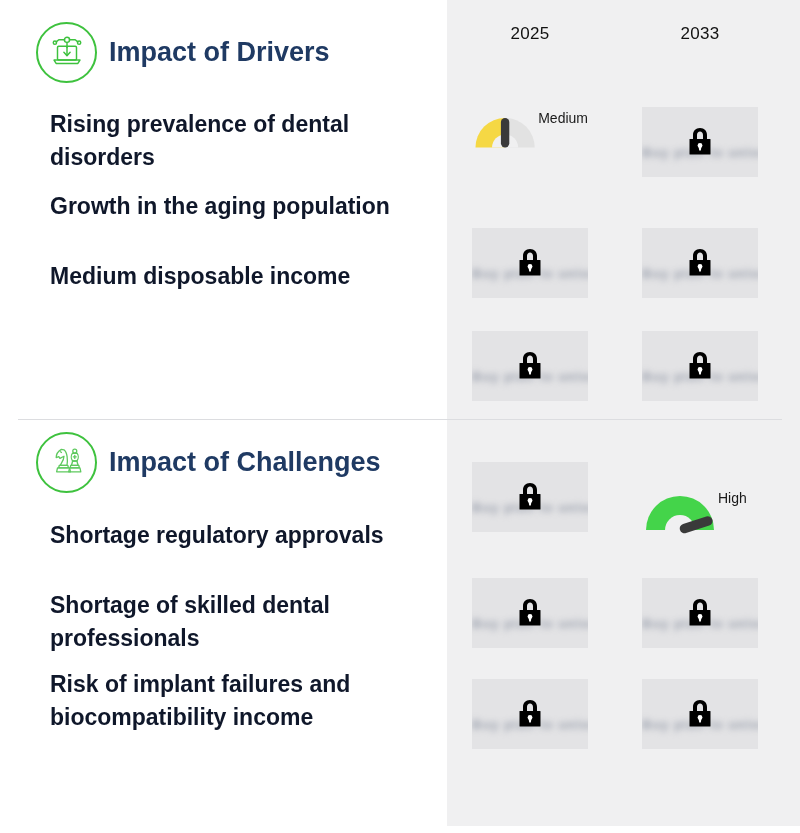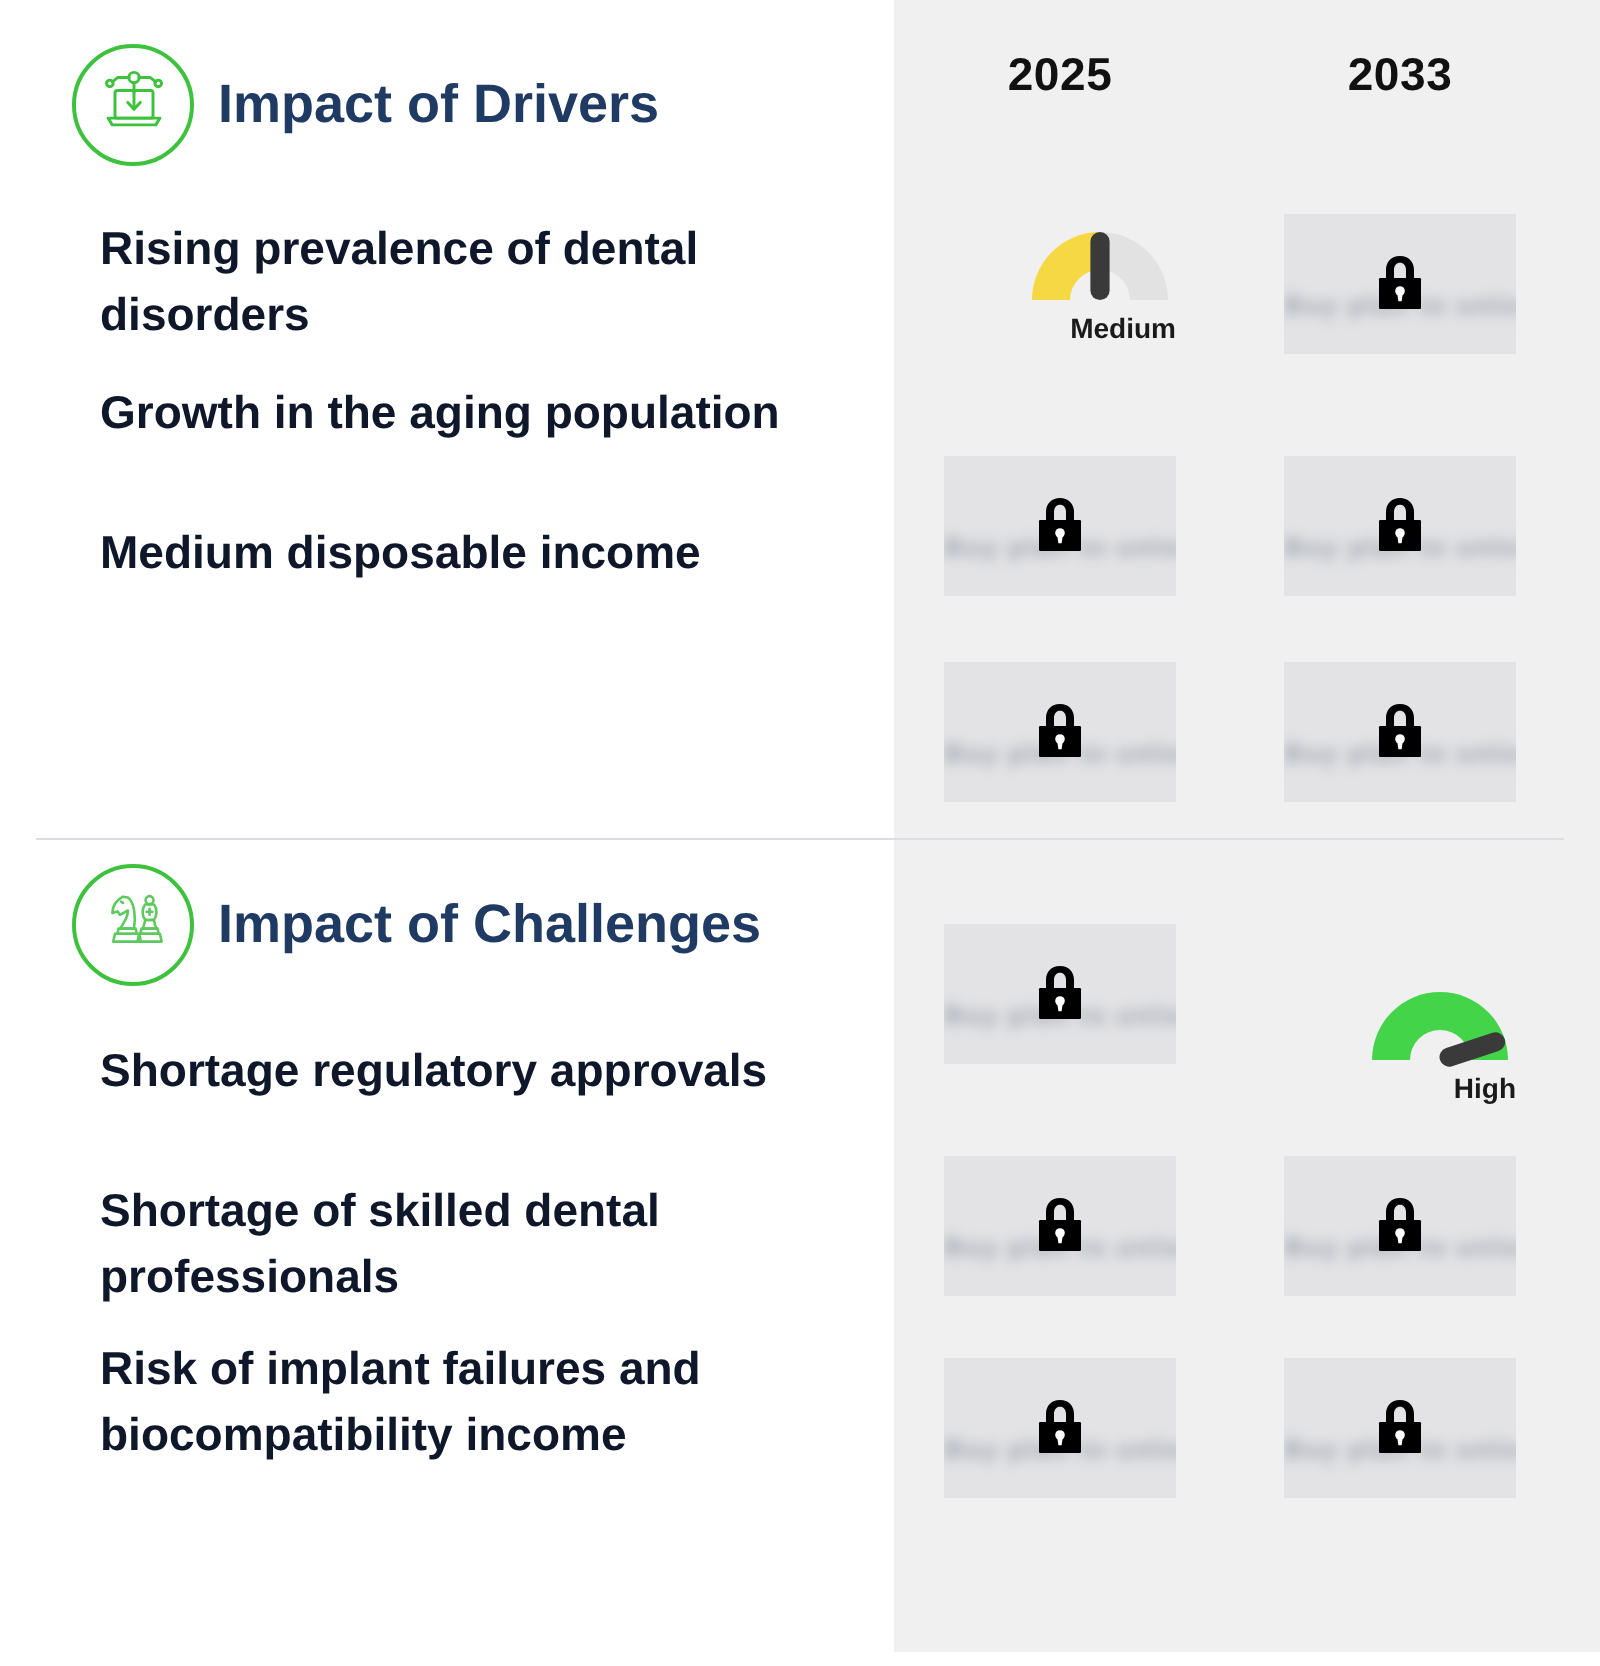--- a/index.html
+++ b/index.html
@@ -24,22 +24,22 @@
     height: 826px;
     background: #f0f0f1;
   }
 
   
   .year-header {
     position: absolute;
     top: 24px;
     width: 120px;
     text-align: center;
-    font-size: 23px;
-    font-weight: bold;
+    font-size: 17px;
+    font-weight: normal;
     color: #111111;
     letter-spacing: 0.3px;
   }
   #year-col-0 { left: 470px; }
   #year-col-1 { left: 640px; }
 
   
   #section-divider {
     position: absolute;
     left: 18px;
@@ -128,23 +128,22 @@
     position: relative;
     z-index: 2;
     width: 30px;
     height: 32px;
   }
 
   
   .gauge-wrap {
     width: 116px;
     display: flex;
-    flex-direction: column;
-    align-items: flex-end;
-    font-weight: bold;
+    flex-direction: row;
+    align-items: flex-start;
   }
   .gauge-svg { display: block; }
   .gauge-label {
     margin-top: 2px;
     font-size: 14px;
     color: #1a1a1a;
     text-align: center;
   }
 </style>
 </head>

